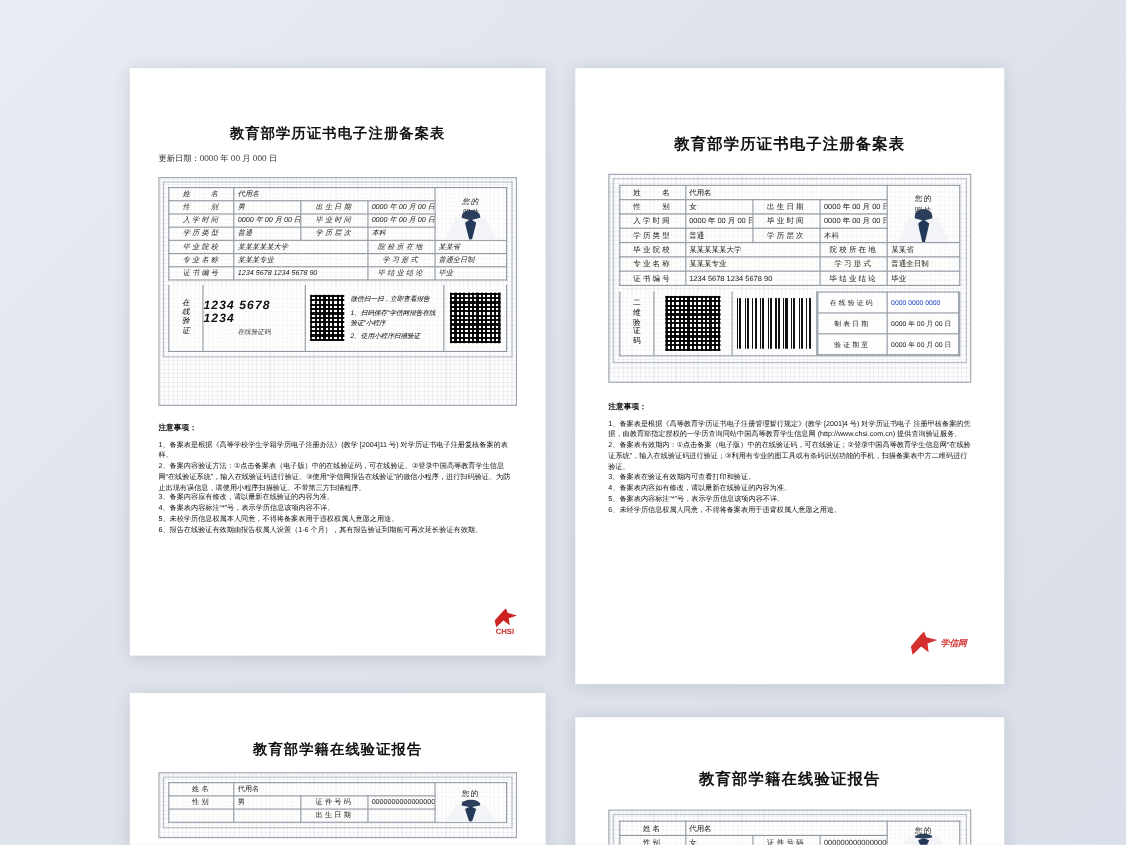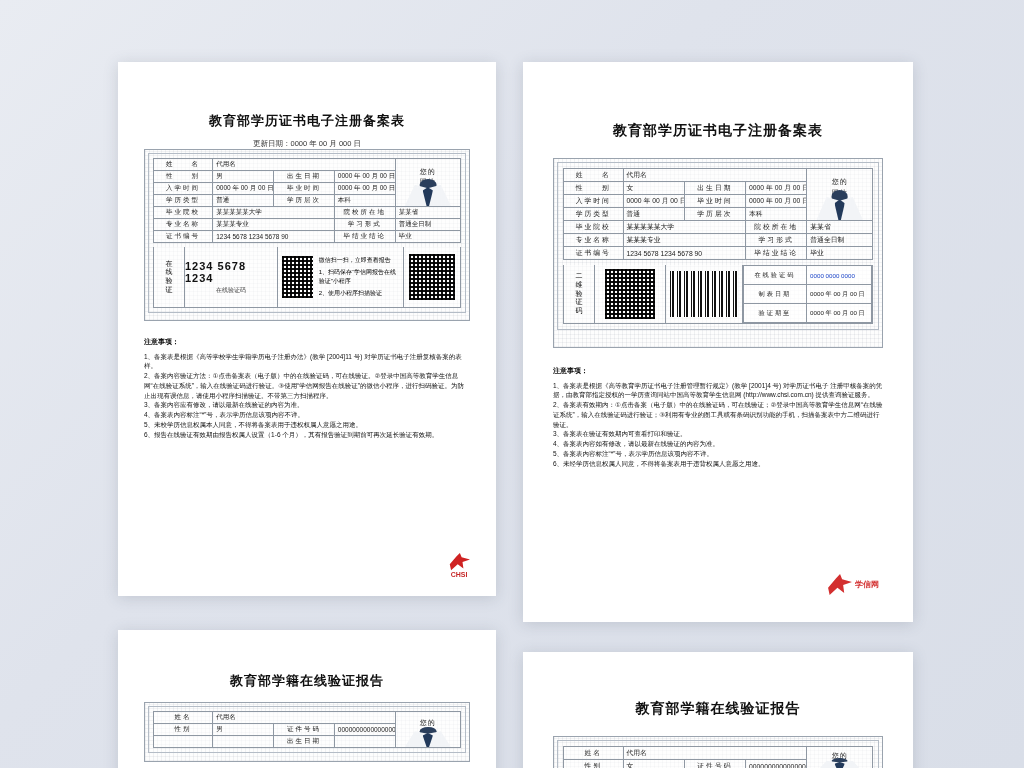--- a/index.html
+++ b/index.html
@@ -31,21 +31,20 @@
     padding:0;
     box-sizing:border-box;
   }
   .doc-title{
     text-align:center;
     font-weight:bold;
     color:#111;
     letter-spacing:1px;
   }
   .doc-date{
-    text-align:center;
     color:#333;
   }
   
   .cert{
     position:relative;
     border:1px solid #9aa3ae;
     background:
       repeating-linear-gradient(90deg,rgba(120,130,145,.10) 0 1px,rgba(255,255,255,0) 1px 4px),
       repeating-linear-gradient(0deg,rgba(120,130,145,.09) 0 1px,rgba(255,255,255,0) 1px 4px),
       #fdfdfd;
@@ -146,34 +145,34 @@
     background:#cf2222;
     clip-path:polygon(8% 62%,38% 20%,54% 0,62% 24%,100% 36%,66% 50%,70% 86%,44% 62%,14% 96%);
   }
   .stamp{
     position:absolute;display:flex;align-items:center;gap:3px;
   }
   .stamp .bird{
     width:26px;height:22px;background:#d32f2f;
     clip-path:polygon(8% 62%,38% 20%,54% 0,62% 24%,100% 36%,66% 50%,70% 86%,44% 62%,14% 96%);
   }
-  .stamp .txt{font-size:8px;color:#d32f2f;font-weight:bold;line-height:1.2;}
+  .stamp .txt{font-size:8px;color:#d32f2f;font-weight:bold;line-height:1.2;font-style:italic;}
   .small{font-size:6px;}
 </style>
 </head>
 <body>
 
 <div class="bg"></div>
 
 <div class="sheet" id="sheet-1">
   <div class="doc" style="padding:22px 26px;">
     <div class="doc-title" style="font-size:13px;margin-top:28px;">教育部学历证书电子注册备案表</div>
     <div class="doc-date" style="font-size:7.5px;margin-top:9px;">更新日期：0000 年 00 月 000 日</div>
 
-    <div class="cert" style="height:172px;">
+    <div class="cert" style="margin-top:12px;height:208px;font-style:italic;">
       <div class="cert-inner" style="padding:4px;">
         <table class="fields" style="font-size:6.5px;">
           <tbody>
               <tr>
             <td class="lab" style="width:17%;">姓　　名</td>
             <td class="val" colspan="3">代用名</td>
             <td class="photo" rowspan="4" style="width:19%;">
               <div class="ph-text">您的<br>照片</div>
               <div class="head"></div>
               <div class="collar"></div>

